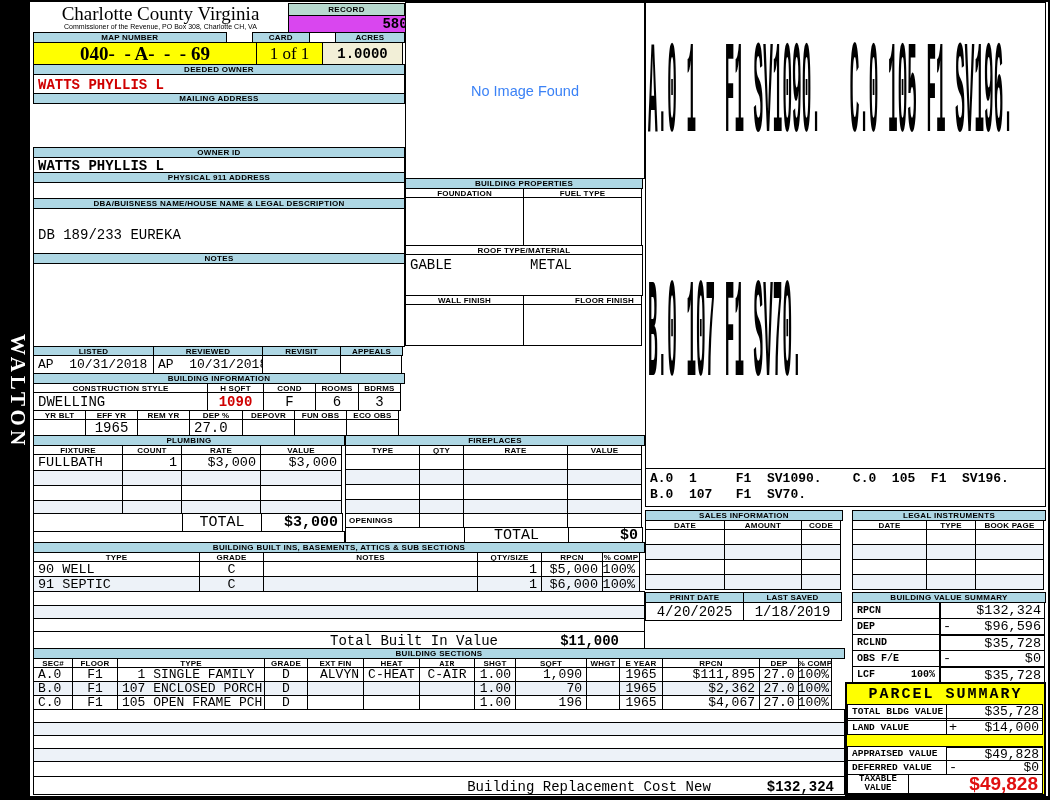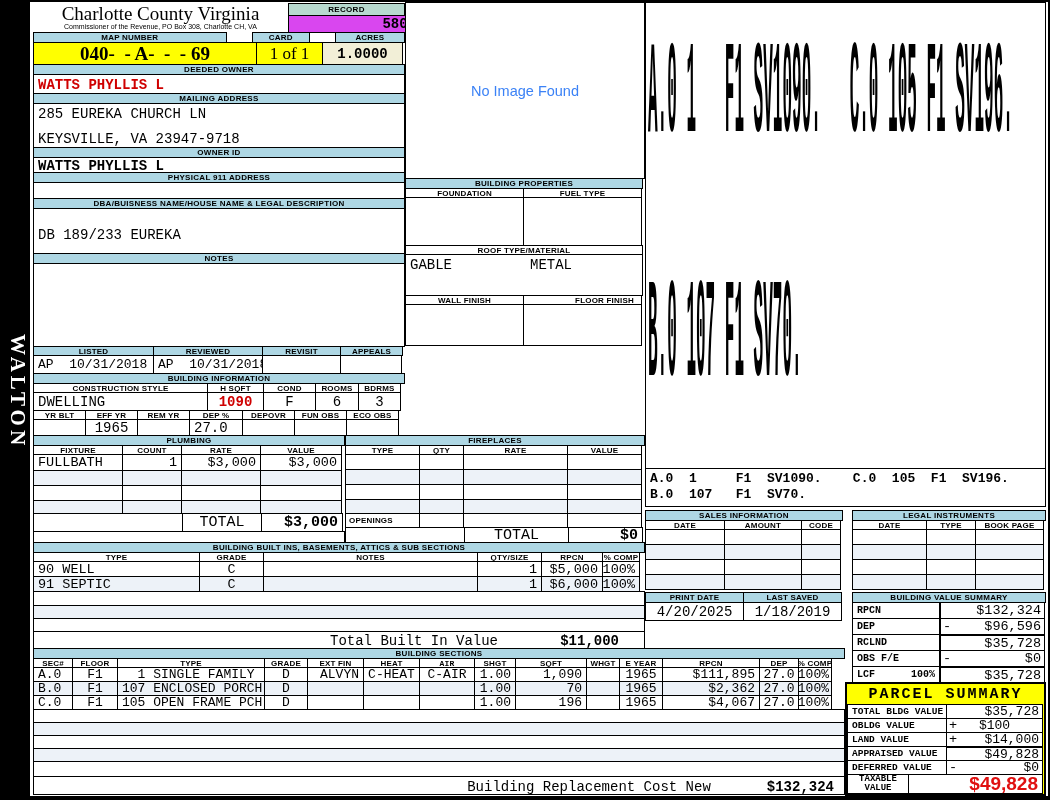--- a/index.html
+++ b/index.html
@@ -51,24 +51,20 @@
     <div class="fr" style="left:3px;top:40px;width:372px;height:23px;">
       <div class="c serif b" style="width:224px;background:#ffff00;font-size:19px;">040-  - A-  -  - 69</div>
       <div class="c serif" style="width:67px;background:#ffff00;font-size:17px;">1 of 1</div>
       <div class="c b" style="width:81px;background:#f2efd7;font-size:14px;">1.0000</div>
     </div>
 
     <div class="sec" style="left:3px;top:62px;width:372px;height:11px;">DEEDED OWNER</div>
     <div class="box b red" style="left:3px;top:72px;width:372px;height:20px;font-size:14px;padding:2px 0 0 4px;">WATTS PHYLLIS L</div>
 
     <div class="sec" style="left:3px;top:91px;width:372px;height:11px;">MAILING ADDRESS</div>
-    <div class="box" style="left:3px;top:101px;width:372px;height:45px;">
-      <div class="a" style="left:4px;top:2px;font-size:14px;">285 EUREKA CHURCH LN</div>
-      <div class="a" style="left:4px;top:27px;font-size:14px;">KEYSVILLE, VA 23947-9718</div>
-    </div>
 
     <div class="sec" style="left:3px;top:145px;width:372px;height:11px;">OWNER ID</div>
     <div class="box b" style="left:3px;top:155px;width:372px;height:16px;font-size:14px;padding-left:4px;">WATTS PHYLLIS L</div>
 
     <div class="sec" style="left:3px;top:170px;width:372px;height:11px;">PHYSICAL 911 ADDRESS</div>
     <div class="box" style="left:3px;top:180px;width:372px;height:17px;"></div>
 
     <div class="sec" style="left:3px;top:196px;width:372px;height:11px;">DBA/BUISNESS NAME/HOUSE NAME &amp; LEGAL DESCRIPTION</div>
     <div class="box" style="left:3px;top:206px;width:372px;height:46px;">
       <div class="a" style="left:4px;top:18px;font-size:14px;">DB 189/233 EUREKA</div>
@@ -442,21 +438,21 @@
     <div class="a" style="left:815px;top:680px;width:201px;height:114px;background:#ffff00;border:2px solid #000;">
       <div class="a b" style="left:0;top:2px;width:197px;text-align:center;font-size:15px;letter-spacing:2px;">PARCEL SUMMARY</div>
       <div class="fr" style="left:0;top:20px;width:197px;height:15px;">
         <div class="l" style="width:100px;font:bold 9.5px 'Liberation Mono',monospace;">TOTAL BLDG VALUE</div>
         <div style="width:97px;"><span style="width:11px;padding-left:2px;"></span><span style="flex:1;text-align:right;padding-right:3px;font-size:13px;">$35,728</span></div>
       </div>
       <div class="fr" style="left:0;top:34px;width:197px;height:15px;">
         <div class="l" style="width:100px;font:bold 9.5px 'Liberation Mono',monospace;">OBLDG VALUE</div>
         <div style="width:97px;"><span style="width:11px;padding-left:2px;">+</span><span style="flex:1;text-align:center;padding-right:13px;font-size:13px;">$100</span></div>
       </div>
-      <div class="fr" style="left:0;top:48px;width:197px;height:15px;">
+      <div class="fr" style="left:0;top:36px;width:197px;height:15px;">
         <div class="l" style="width:100px;font:bold 9.5px 'Liberation Mono',monospace;">LAND VALUE</div>
         <div style="width:97px;"><span style="width:11px;padding-left:2px;">+</span><span style="flex:1;text-align:right;padding-right:3px;font-size:13px;">$14,000</span></div>
       </div>
       <div class="fr" style="left:0;top:62px;width:197px;height:15px;">
         <div class="l" style="width:100px;font:bold 9.5px 'Liberation Mono',monospace;">APPRAISED VALUE</div>
         <div style="width:97px;border-top:2px solid #000;"><span style="width:11px;padding-left:2px;"></span><span style="flex:1;text-align:right;padding-right:3px;font-size:13px;">$49,828</span></div>
       </div>
       <div class="fr" style="left:0;top:76px;width:197px;height:15px;">
         <div class="l" style="width:100px;font:bold 9.5px 'Liberation Mono',monospace;">DEFERRED VALUE</div>
         <div style="width:97px;"><span style="width:11px;padding-left:2px;">-</span><span style="flex:1;text-align:right;padding-right:3px;font-size:13px;">$0</span></div>

